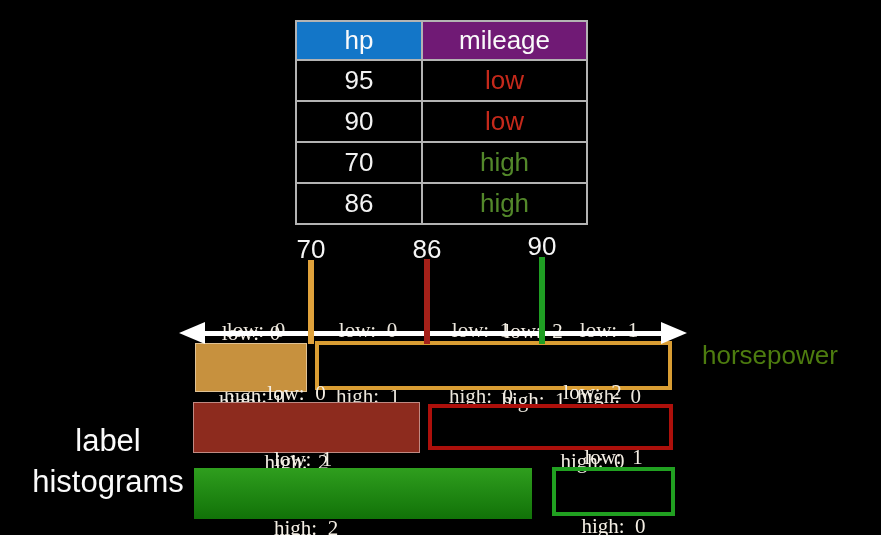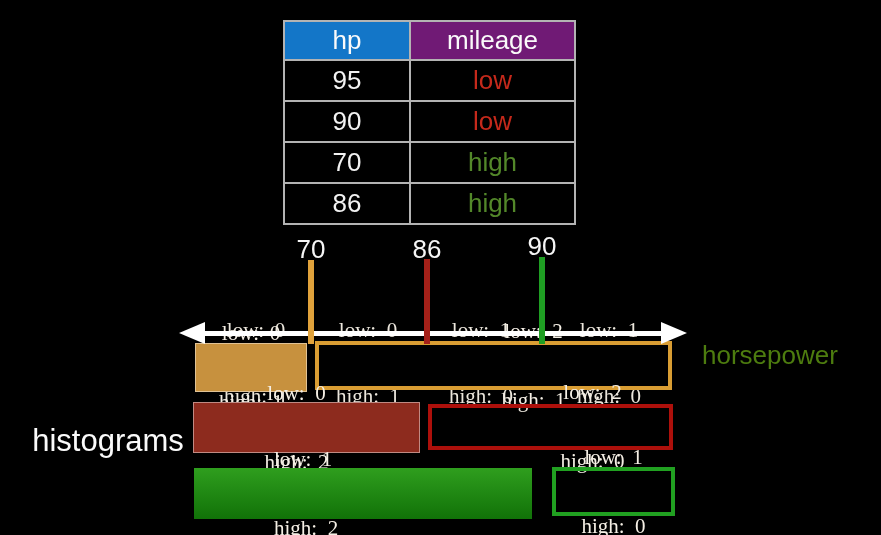--- a/index.html
+++ b/index.html
@@ -2,21 +2,21 @@
 <html><head>
 <meta charset="utf-8">
 <style>
   html,body{margin:0;padding:0;background:#000;}
   .canvas{
     position:relative;width:881px;height:535px;background:#000;overflow:hidden;
     font-family:"Liberation Sans",sans-serif;
   }
   
   .data-table{
-    position:absolute;left:283px;top:20px;border-collapse:collapse;
+    position:absolute;left:295px;top:20px;border-collapse:collapse;
     font-size:26px;color:#f2f2f2;text-align:center;
   }
   .data-table th,.data-table td{border:2px solid #b3b3b3;padding:0;font-weight:normal;}
   .data-table th{height:37px;}
   .data-table td{height:39px;}
   .col-hp{width:126px;}
   .col-mileage{width:165px;}
   .th-hp{background:#1376c8;color:#fafafa;}
   .th-mileage{background:#701a75;color:#fafafa;}
   .mileage-low{color:#c5291b;border-radius:8px;}
@@ -158,16 +158,17 @@
     </div>
   </div>
   <div class="histo-box ob-green-outlined">
     <div class="txt">
       <div>low:  1</div>
       <div>high:  0</div>
     </div>
   </div>
 
   <div class="histo-caption">
+    <div>label</div>
     <div>histograms</div>
   </div>
 
 </div>
 
 </body></html>

